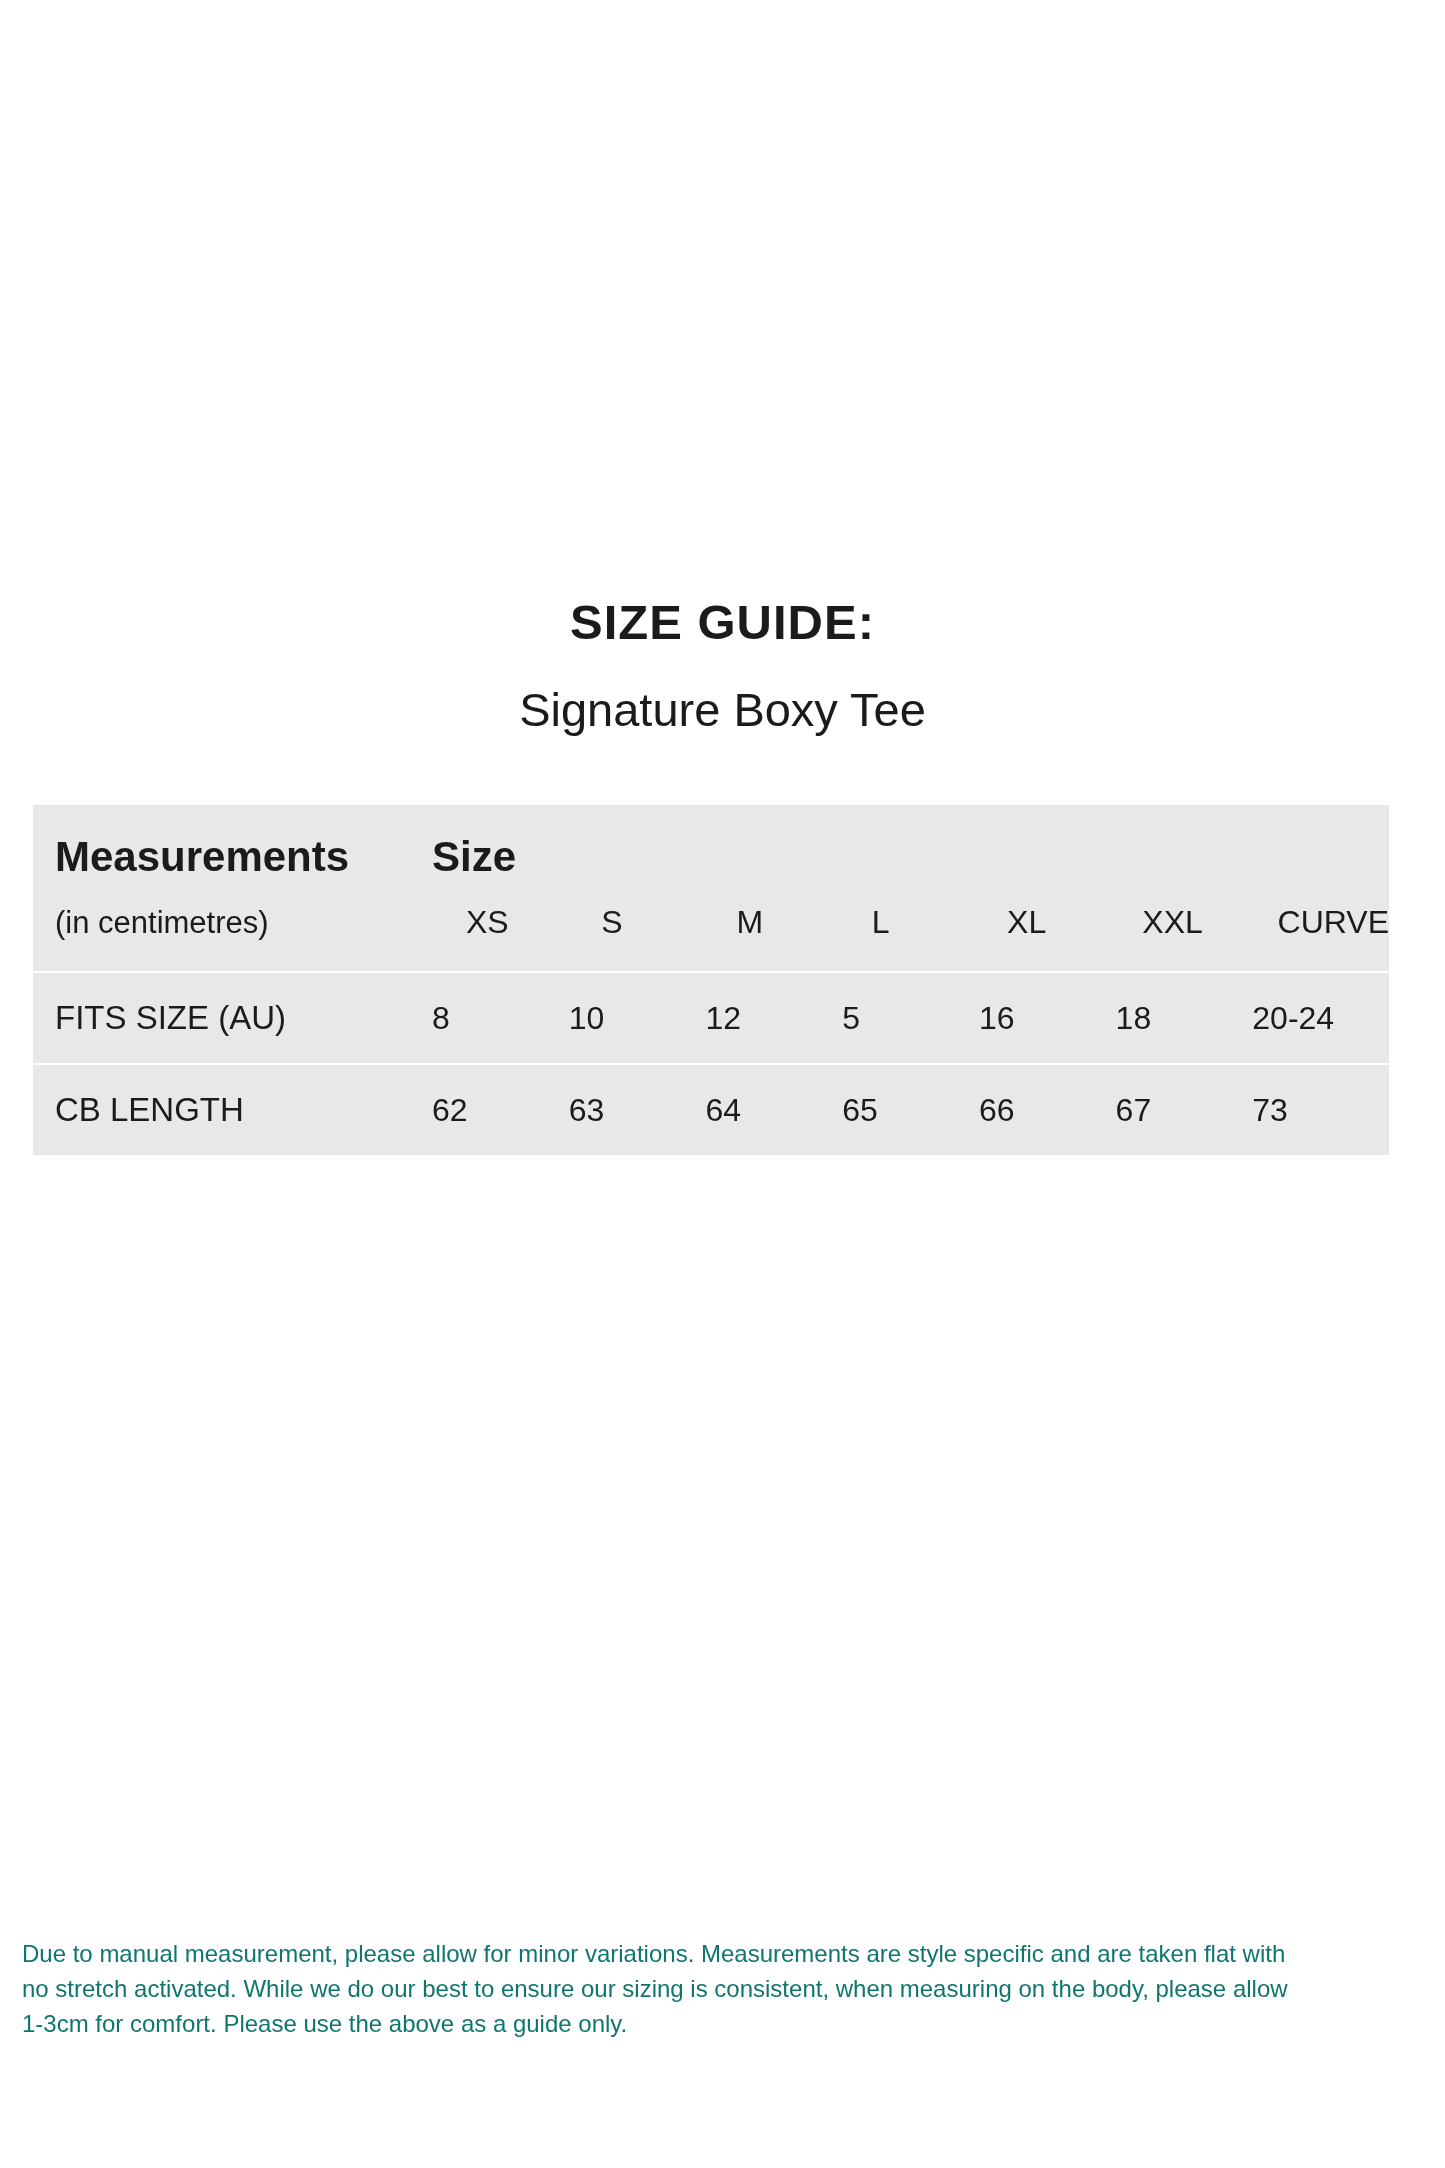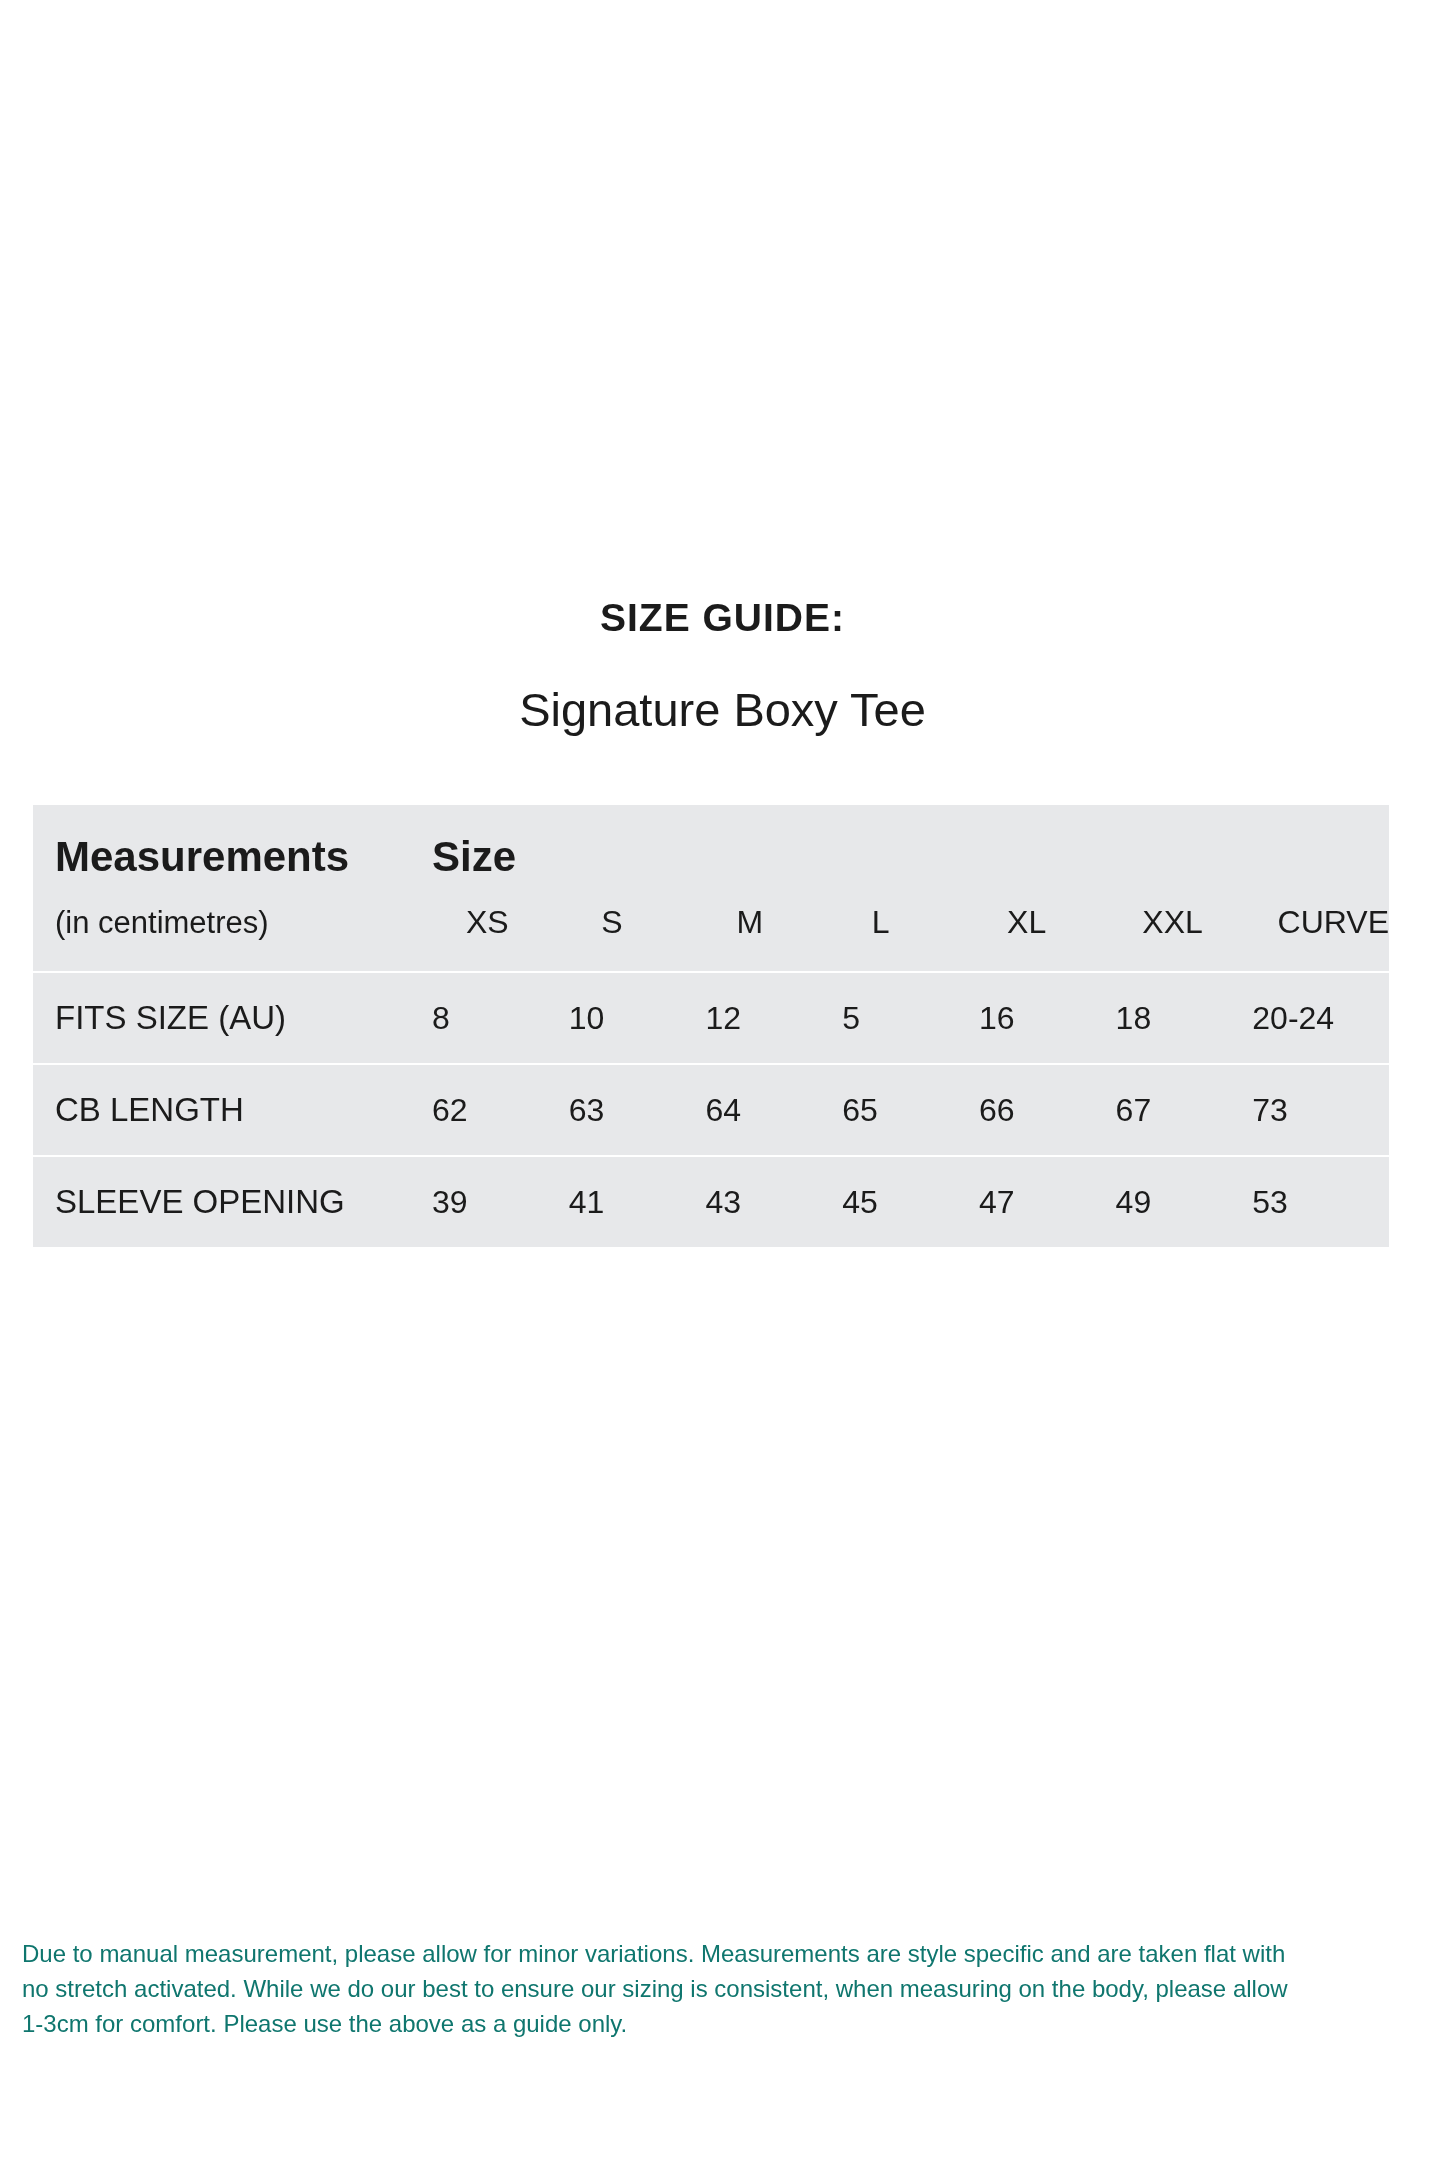--- a/index.html
+++ b/index.html
@@ -12,21 +12,21 @@
     font-family: "Liberation Sans", sans-serif;
     color: #1b1b1b;
   }
 
   .title {
     position: absolute;
     top: 598px;
     left: 0;
     width: 100%;
     text-align: center;
-    font-size: 39px;
+    font-size: 49px;
     font-weight: 700;
     letter-spacing: 1px;
     line-height: 1;
   }
 
   .subtitle {
     position: absolute;
     top: 686px;
     left: 0;
     width: 100%;
@@ -157,30 +157,20 @@
     <div class="cell label">CB LENGTH</div>
     <div class="cell size">62</div>
     <div class="cell size">63</div>
     <div class="cell size">64</div>
     <div class="cell size">65</div>
     <div class="cell size">66</div>
     <div class="cell size">67</div>
     <div class="cell size">73</div>
   </div>
 
-  <div class="block data-row">
-    <div class="cell label">SLEEVE OPENING</div>
-    <div class="cell size">39</div>
-    <div class="cell size">41</div>
-    <div class="cell size">43</div>
-    <div class="cell size">45</div>
-    <div class="cell size">47</div>
-    <div class="cell size">49</div>
-    <div class="cell size">53</div>
-  </div>
 
 </div>
 
 <div class="footer">
   <div>Due to manual measurement, please allow for minor variations. Measurements are style specific and are taken flat with</div>
   <div>no stretch activated. While we do our best to ensure our sizing is consistent, when measuring on the body, please allow</div>
   <div>1-3cm for comfort. Please use the above as a guide only.</div>
 </div>
 
 </body></html>

